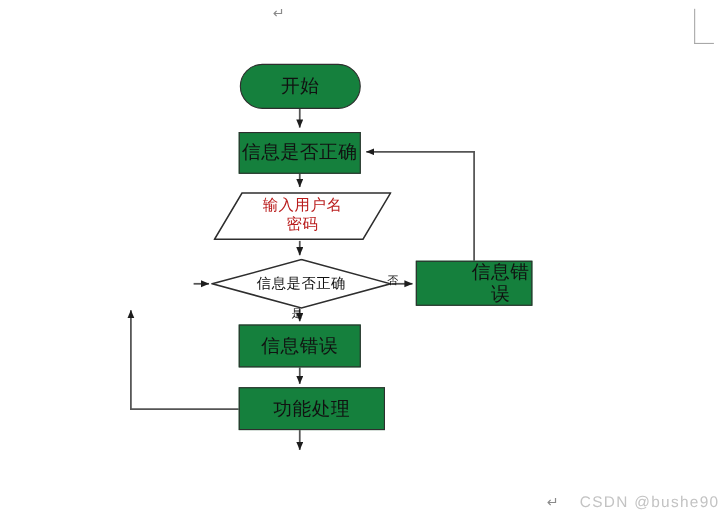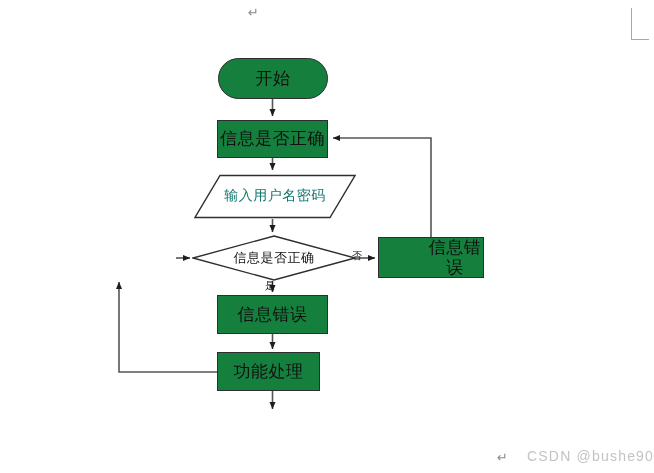--- a/index.html
+++ b/index.html
@@ -58,26 +58,26 @@
     left: 0;
     top: 0;
   }
   .parallelogram-label {
     position: absolute;
     left: 0;
     top: 0;
     width: 100%;
     height: 100%;
     display: flex;
-    flex-direction: row;
+    flex-direction: column;
     align-items: center;
     justify-content: center;
     font-size: 14px;
     line-height: 1.18;
-    color: #0f766e;
+    color: #b91c1c;
     letter-spacing: 0.5px;
   }
   .diamond-wrap {
     position: absolute;
     box-sizing: border-box;
   }
   .diamond-wrap svg {
     position: absolute;
     left: 0;
     top: 0;
@@ -189,21 +189,21 @@
 
 
   <div class="node rect" style="left:378px; top:237px; width:106px; height:41px;padding-left:48px;">
     <span>信息错误</span>
   </div>
 
   <div class="node rect" style="left:217px; top:295px; width:111px; height:39px;">
     <span>信息错误</span>
   </div>
 
-  <div class="node rect" style="left:217px; top:352px; width:103px; height:39px;">
+  <div class="node rect" style="left:217px; top:352px; width:133px; height:39px;">
     <span>功能处理</span>
   </div>
 
 
   <div class="edge-label" style="left:352px; top:251px;">否</div>
   <div class="edge-label" style="left:265px; top:281px;">是</div>
 
   <div class="pilcrow" style="left:248px; top:6px;">↵</div>
 
   <div class="page-corner" style="left:631px; top:8px; width:18px; height:32px;"></div>

